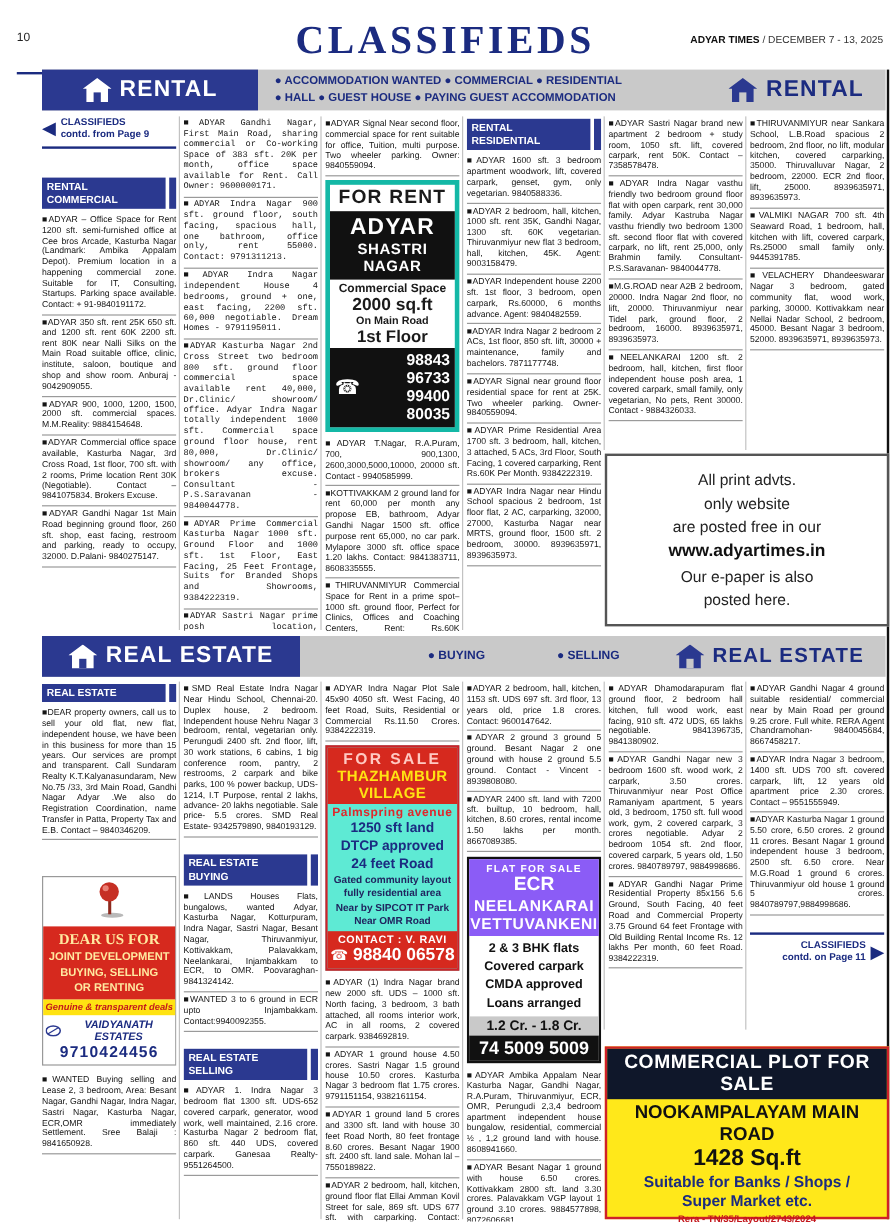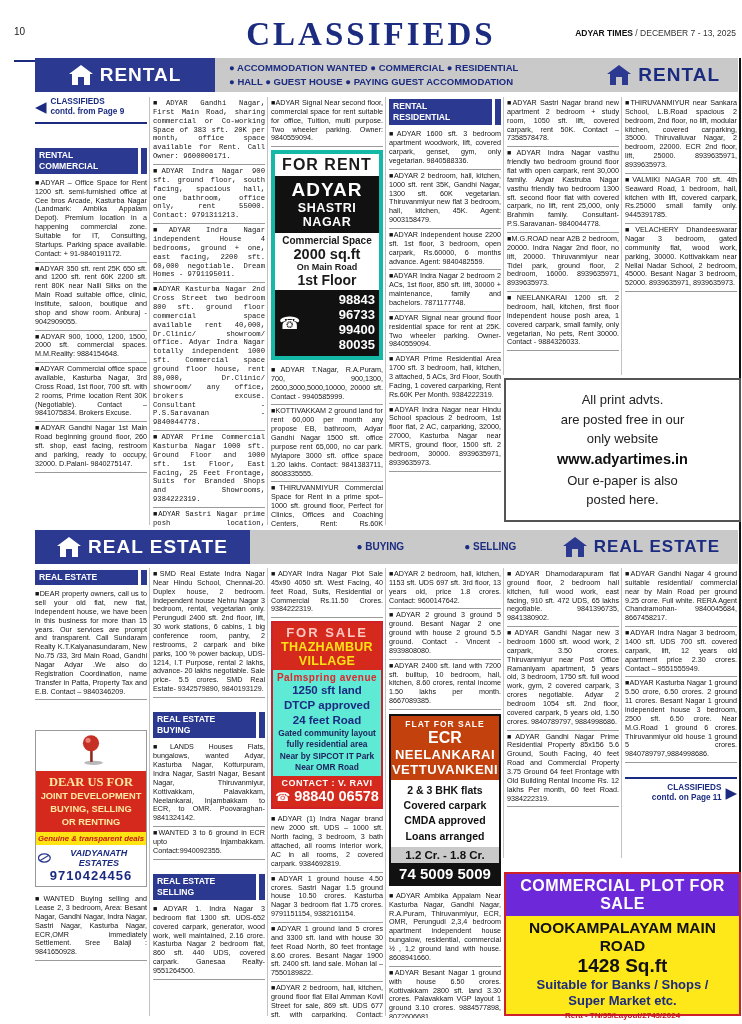--- a/index.html
+++ b/index.html
@@ -66,30 +66,30 @@
   .thz .hd .f2{color:#ffe312;font-weight:bold;font-size:12.5px;letter-spacing:0.3px;}
   .thz .pal{color:#e0262b;font-weight:bold;font-size:10px;padding-top:2px;letter-spacing:0.5px;}
   .thz .blue{color:#1b2b80;font-weight:bold;font-size:11.5px;line-height:1.3;}
   .thz .navy{color:#20255f;font-weight:bold;font-size:8.4px;line-height:1.35;}
   .thz .cft{background:#d6291e;color:#fff;margin-top:3px;padding:2px 0 3px 0;}
   .thz .cname{font-weight:bold;font-size:9px;letter-spacing:0.5px;}
   .thz .cphone{font-weight:bold;font-size:14.5px;}
   .thz .cphone .ph{font-family:"DejaVu Sans",sans-serif;font-size:12px;}
   
   .ecr{border:2.5px solid #111;margin:4px 0;text-align:center;background:#fff;}
-  .ecr .blk{background:#c2410c;color:#fff;padding:3px 0;}
+  .ecr .blk{background:#8b5cf6;color:#fff;padding:3px 0;}
   .ecr .e0{font-size:8.5px;font-weight:bold;letter-spacing:1px;}
   .ecr .e1{font-weight:bold;font-size:16px;}
   .ecr .e2{font-weight:bold;font-size:13px;letter-spacing:0.5px;}
   .ecr .mid{padding:3px 0;font-weight:bold;font-size:10.5px;line-height:1.45;color:#111;}
   .ecr .price{background:#c9c9c9;font-weight:bold;font-size:11.5px;padding:2px 0;color:#111;}
   .ecr .foot{background:#111;color:#fff;font-weight:bold;font-size:15px;padding:2px 0;}
   
   .cplot{left:504px;top:872px;width:233px;height:140px;border:2px solid #cf2129;background:#ffe81a;text-align:center;display:flex;flex-direction:column;}
-  .cplot .rhd{background:#6d28d9;color:#fff;font-weight:bold;font-size:16px;letter-spacing:0.5px;padding:3px 0;}
+  .cplot .rhd{background:#0f172a;color:#fff;font-weight:bold;font-size:16px;letter-spacing:0.5px;padding:3px 0;}
   .cplot .road{color:#111;font-weight:bold;font-size:15.5px;padding-top:3px;}
   .cplot .size{color:#111;font-weight:bold;font-size:19px;}
   .cplot .suit{color:#1b2b80;font-weight:bold;font-size:13px;line-height:1.25;}
   .cplot .rera{color:#c3161c;font-weight:bold;font-size:8px;padding:1px 0 3px 0;}
   .cplot .pfoot{background:#fff;color:#e8241f;font-weight:bold;font-size:20px;display:flex;align-items:center;justify-content:center;gap:6px;padding:2px 0;margin-top:auto;}
 </style>
 </head>
 <body>
 
 <div class="abs mast">
@@ -209,22 +209,22 @@
 </div>
 
 <div class="col" style="left:625px;top:97px;height:278px;">
   <div class="ad">■THIRUVANMIYUR near Sankara School, L.B.Road spacious 2 bedroom, 2nd floor, no lift, modular kitchen, covered carparking, 35000. Thiruvalluvar Nagar, 2 bedroom, 22000. ECR 2nd floor, lift, 25000. 8939635971, 8939635973.</div>
   <div class="ad">■VALMIKI NAGAR 700 sft. 4th Seaward Road, 1 bedroom, hall, kitchen with lift, covered carpark, Rs.25000 small family only. 9445391785.</div>
   <div class="ad">■VELACHERY Dhandeeswarar Nagar 3 bedroom, gated community flat, wood work, parking, 30000. Kottivakkam near Nellai Nadar School, 2 bedroom, 45000. Besant Nagar 3 bedroom, 52000. 8939635971, 8939635973.</div>
 </div>
 
 <div class="abs webbox">
   <div>All print advts.</div>
+  <div>only website</div>
   <div>are posted free in our</div>
-  <div>only website</div>
   <div class="big">www.adyartimes.in</div>
   <div>Our e-paper is also</div>
   <div>posted here.</div>
 </div>
 
 <div class="abs banner" style="top:530px;">
   <div class="bluebox" style="width:215px;">
     <svg class="houseicon" viewBox="0 0 24 20">
         <polygon points="12,0 24,9 21,9 21,20 3,20 3,9 0,9" fill="#ffffff"></polygon>
         <rect x="9" y="12" width="6" height="8" fill="#2b3990"></rect>

